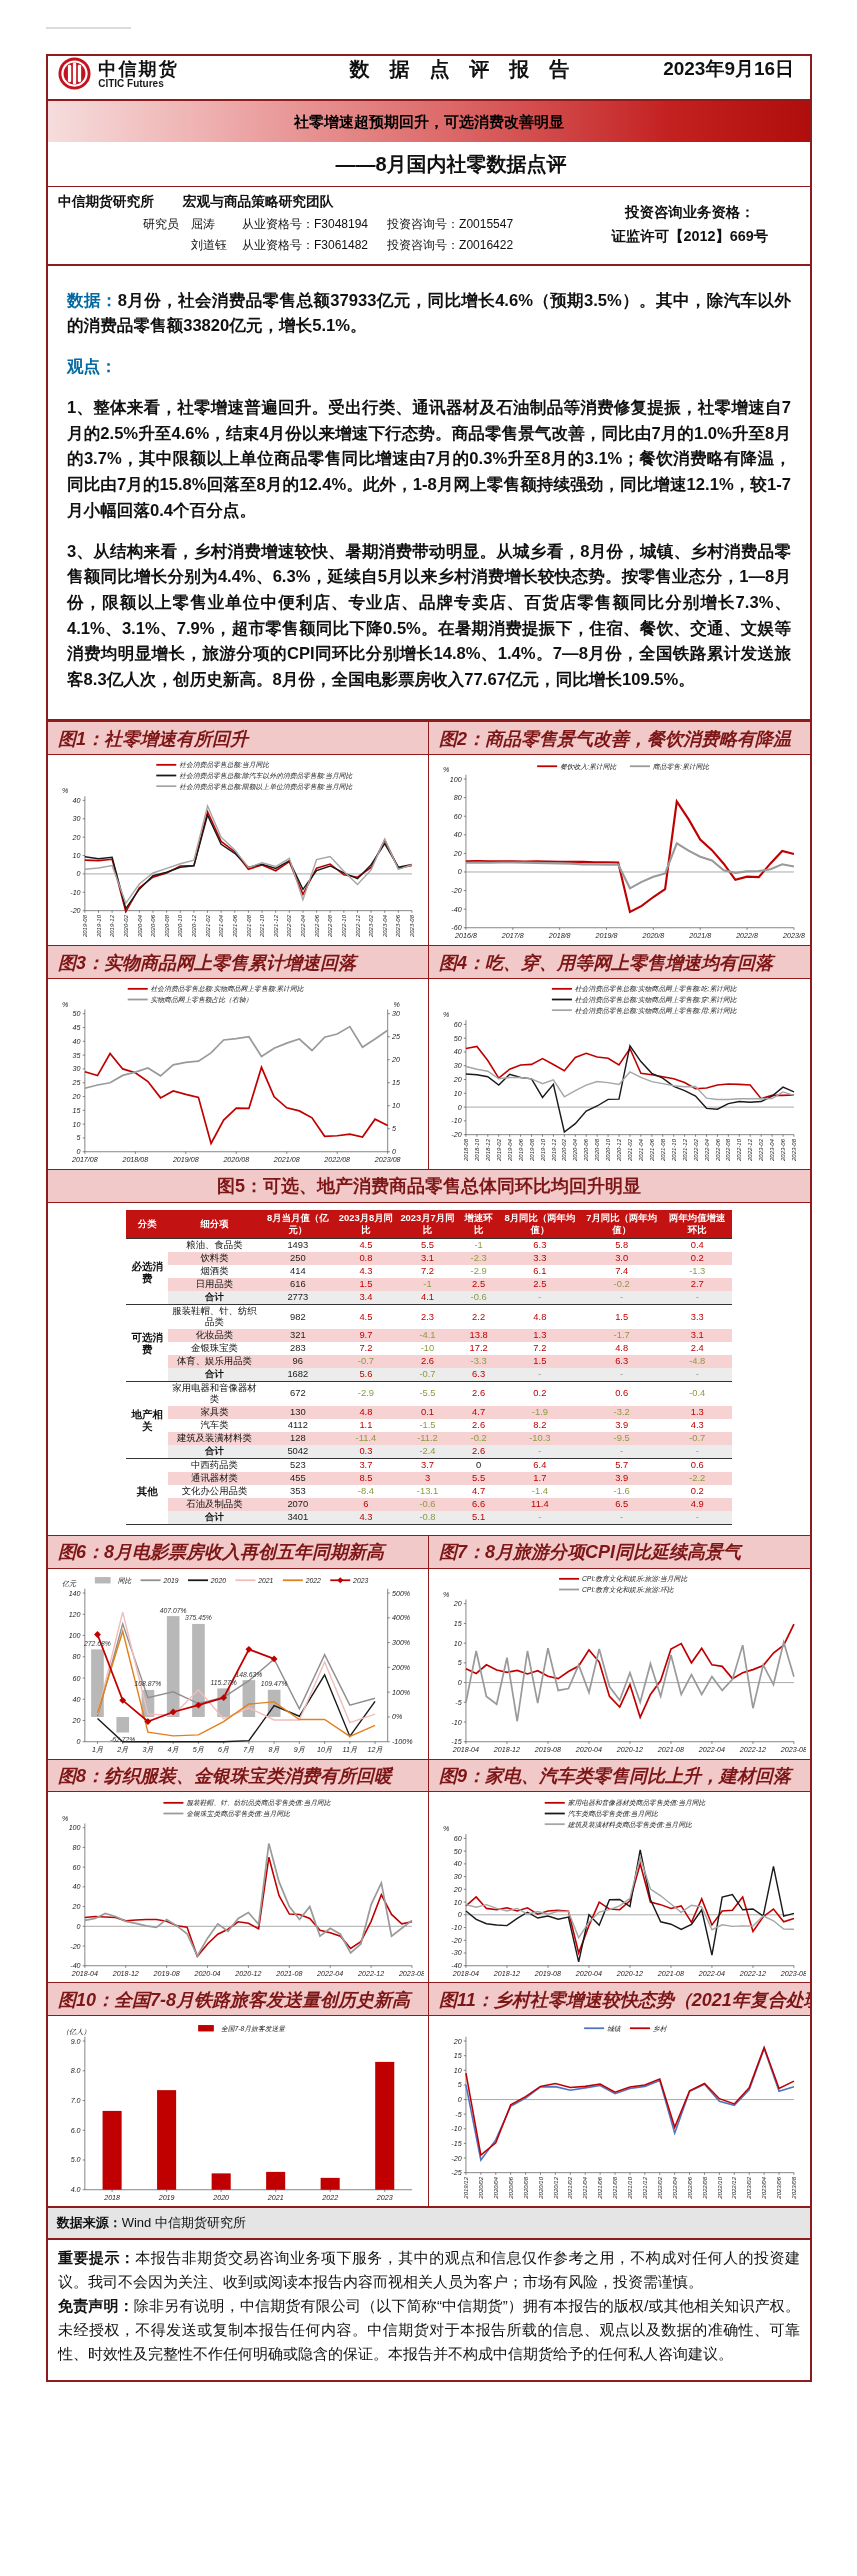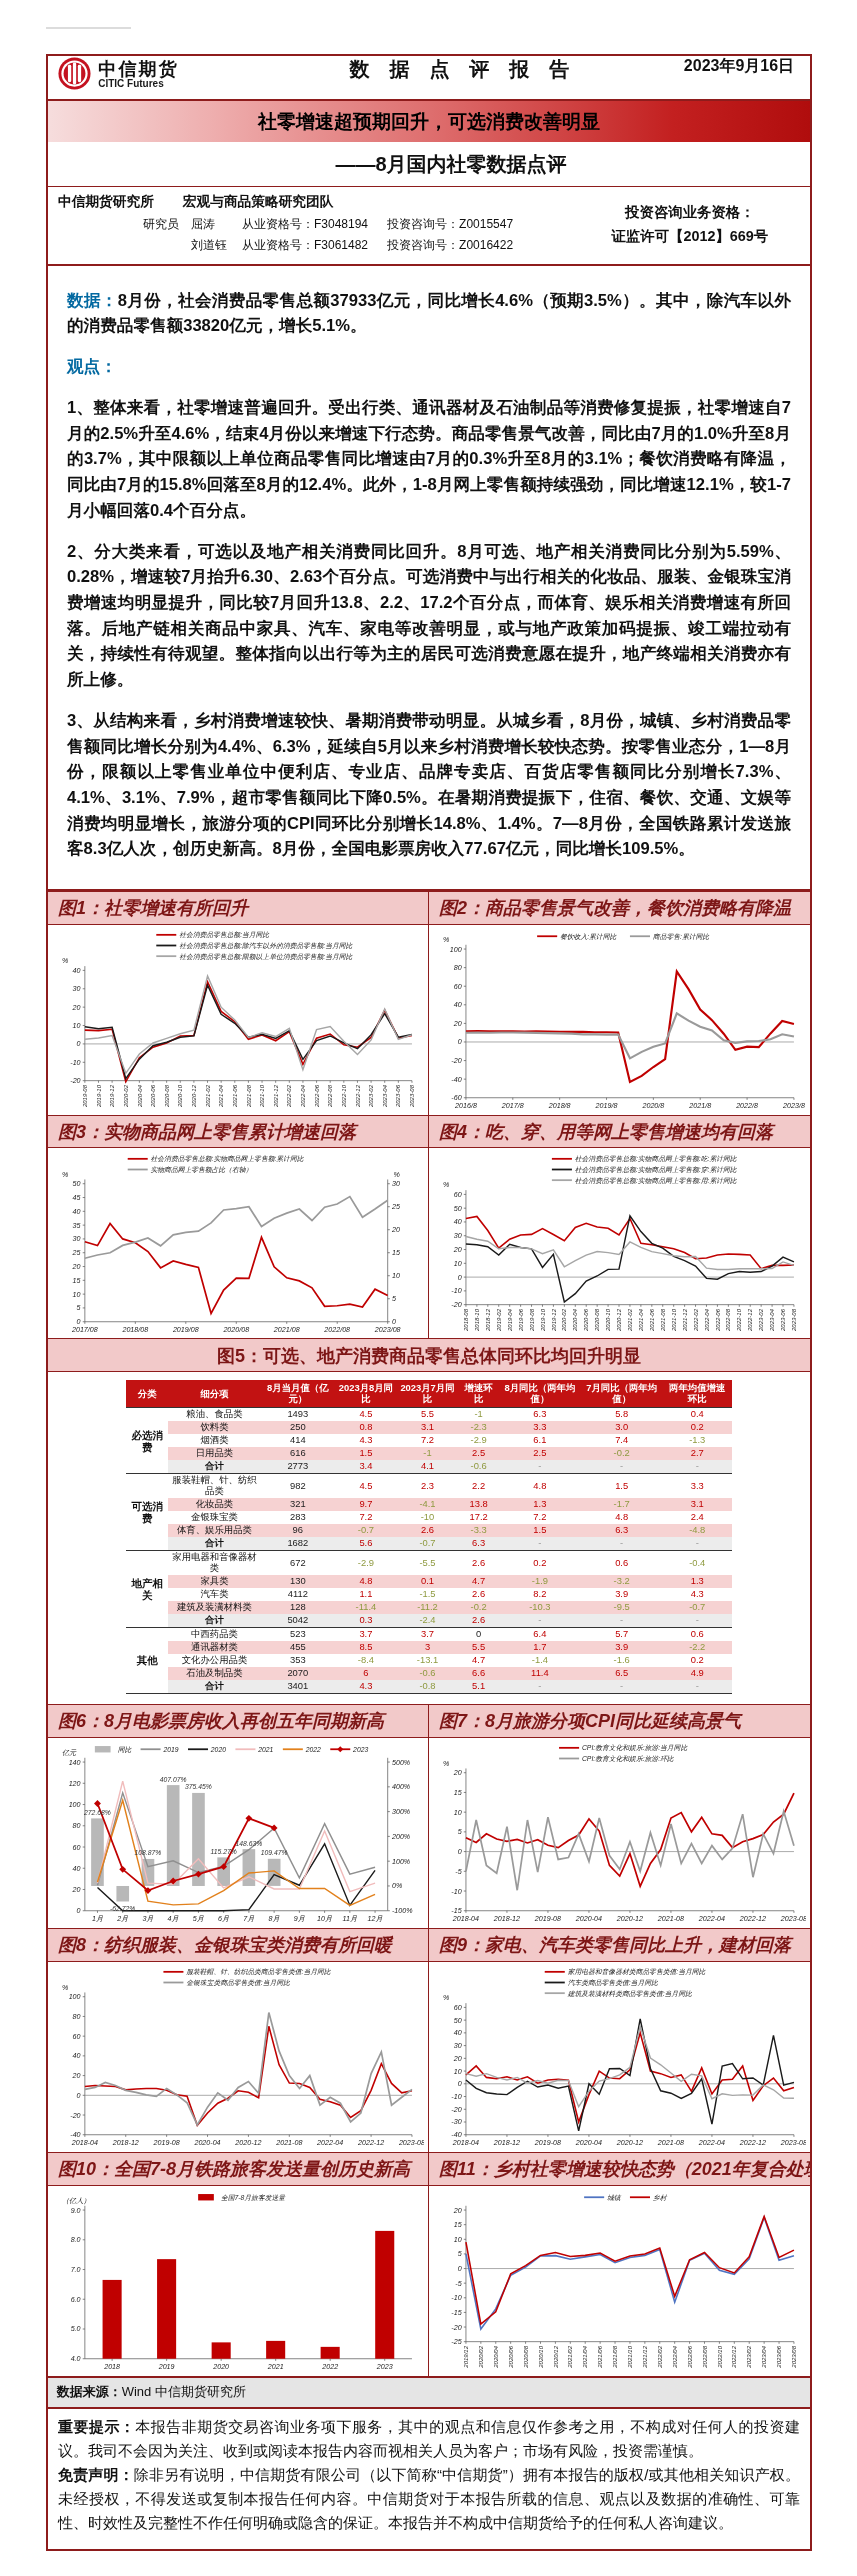--- a/index.html
+++ b/index.html
@@ -11,26 +11,26 @@
   .top-rule { position: absolute; top: 27.4px; left: 46px; width: 85px; height: 1.4px; background: #dcdcdc; }
   .doc { position: absolute; top: 54px; left: 46px; width: 766px; border: 2.2px solid #8e1c1c; background: #fff; }
 
   
   .hd { display: flex; align-items: flex-start; height: 45px; border-bottom: 2.2px solid #8e1c1c; padding: 0 8.7px; background:#fff; }
   .brand { display: flex; align-items: center; gap: 6.5px; width: 216px; }
   .brand-text { display: flex; flex-direction: column; line-height: 1.05; }
   .brand-cn { font-size: 18px; font-weight: 700; letter-spacing: 2.2px; }
   .brand-en { font-size: 10px; font-weight: 700; color: #1a1a1a; }
   .hd-title { flex: 1; text-align: center; font-size: 20px; font-weight: 700; letter-spacing: 7.2px; }
-  .hd-date { width: 148px; text-align: right; font-size: 16px; font-weight: 700; padding-right: 7.2px; }
+  .hd-date { width: 148px; text-align: right; font-size: 19px; font-weight: 700; padding-right: 7.2px; }
 
   
   .banner {
     height: 41px; line-height: 41px; text-align: center;
-    font-size: 19px; font-weight: 700; color: #000;
+    font-size: 15px; font-weight: 700; color: #000;
     background: linear-gradient(90deg,#f6dddd 0%,#eeadad 22%,#dd6a6a 52%,#c32020 82%,#b00d0d 100%);
   }
   .subtitle { height: 45px; display: flex; align-items: center; justify-content: center;
     font-size: 20px; font-weight: 700; border-bottom: 1.4px solid #8e1c1c; padding-left: 44px; }
 
   
   .analysts { display: flex; border-bottom: 2.2px solid #8e1c1c; padding: 5.8px 10px 7.2px; }
   .an-left { flex: 1; }
   .org-line { font-size: 13.7px; font-weight: 700; margin-bottom: 3.6px; }
   .org-line .gap { display: inline-block; width: 29px; }
@@ -136,21 +136,20 @@
       <div class="an-right">
         <span>投资咨询业务资格：</span>
         <span>证监许可【2012】669号</span>
       </div>
     </div>
 
     <div class="body-text">
         <p><span class="lead-red">数据：</span>8月份，社会消费品零售总额37933亿元，同比增长4.6%（预期3.5%）。其中，除汽车以外的消费品零售额33820亿元，增长5.1%。</p>
         <p><span class="lead-red">观点：</span></p>
         <p>1、整体来看，社零增速普遍回升。受出行类、通讯器材及石油制品等消费修复提振，社零增速自7月的2.5%升至4.6%，结束4月份以来增速下行态势。商品零售景气改善，同比由7月的1.0%升至8月的3.7%，其中限额以上单位商品零售同比增速由7月的0.3%升至8月的3.1%；餐饮消费略有降温，同比由7月的15.8%回落至8月的12.4%。此外，1-8月网上零售额持续强劲，同比增速12.1%，较1-7月小幅回落0.4个百分点。</p>
-        <p>2、分大类来看，可选以及地产相关消费同比回升。8月可选、地产相关消费同比分别为5.59%、0.28%，增速较7月抬升6.30、2.63个百分点。可选消费中与出行相关的化妆品、服装、金银珠宝消费增速均明显提升，同比较7月回升13.8、2.2、17.2个百分点，而体育、娱乐相关消费增速有所回落。后地产链相关商品中家具、汽车、家电等改善明显，或与地产政策加码提振、竣工端拉动有关，持续性有待观望。整体指向以出行等为主的居民可选消费意愿在提升，地产终端相关消费亦有所上修。</p>
         <p>3、从结构来看，乡村消费增速较快、暑期消费带动明显。从城乡看，8月份，城镇、乡村消费品零售额同比增长分别为4.4%、6.3%，延续自5月以来乡村消费增长较快态势。按零售业态分，1—8月份，限额以上零售业单位中便利店、专业店、品牌专卖店、百货店零售额同比分别增长7.3%、4.1%、3.1%、7.9%，超市零售额同比下降0.5%。在暑期消费提振下，住宿、餐饮、交通、文娱等消费均明显增长，旅游分项的CPI同环比分别增长14.8%、1.4%。7—8月份，全国铁路累计发送旅客8.3亿人次，创历史新高。8月份，全国电影票房收入77.67亿元，同比增长109.5%。</p>
       </div>
 
     <div class="fig-grid">
 
       <div class="fig-row">
         <div class="fig-cell left">
           <div class="fig-title">图1：社零增速有所回升</div>
           <div class="fig-chart">
               <svg viewBox="0 0 520 264" preserveAspectRatio="none">

